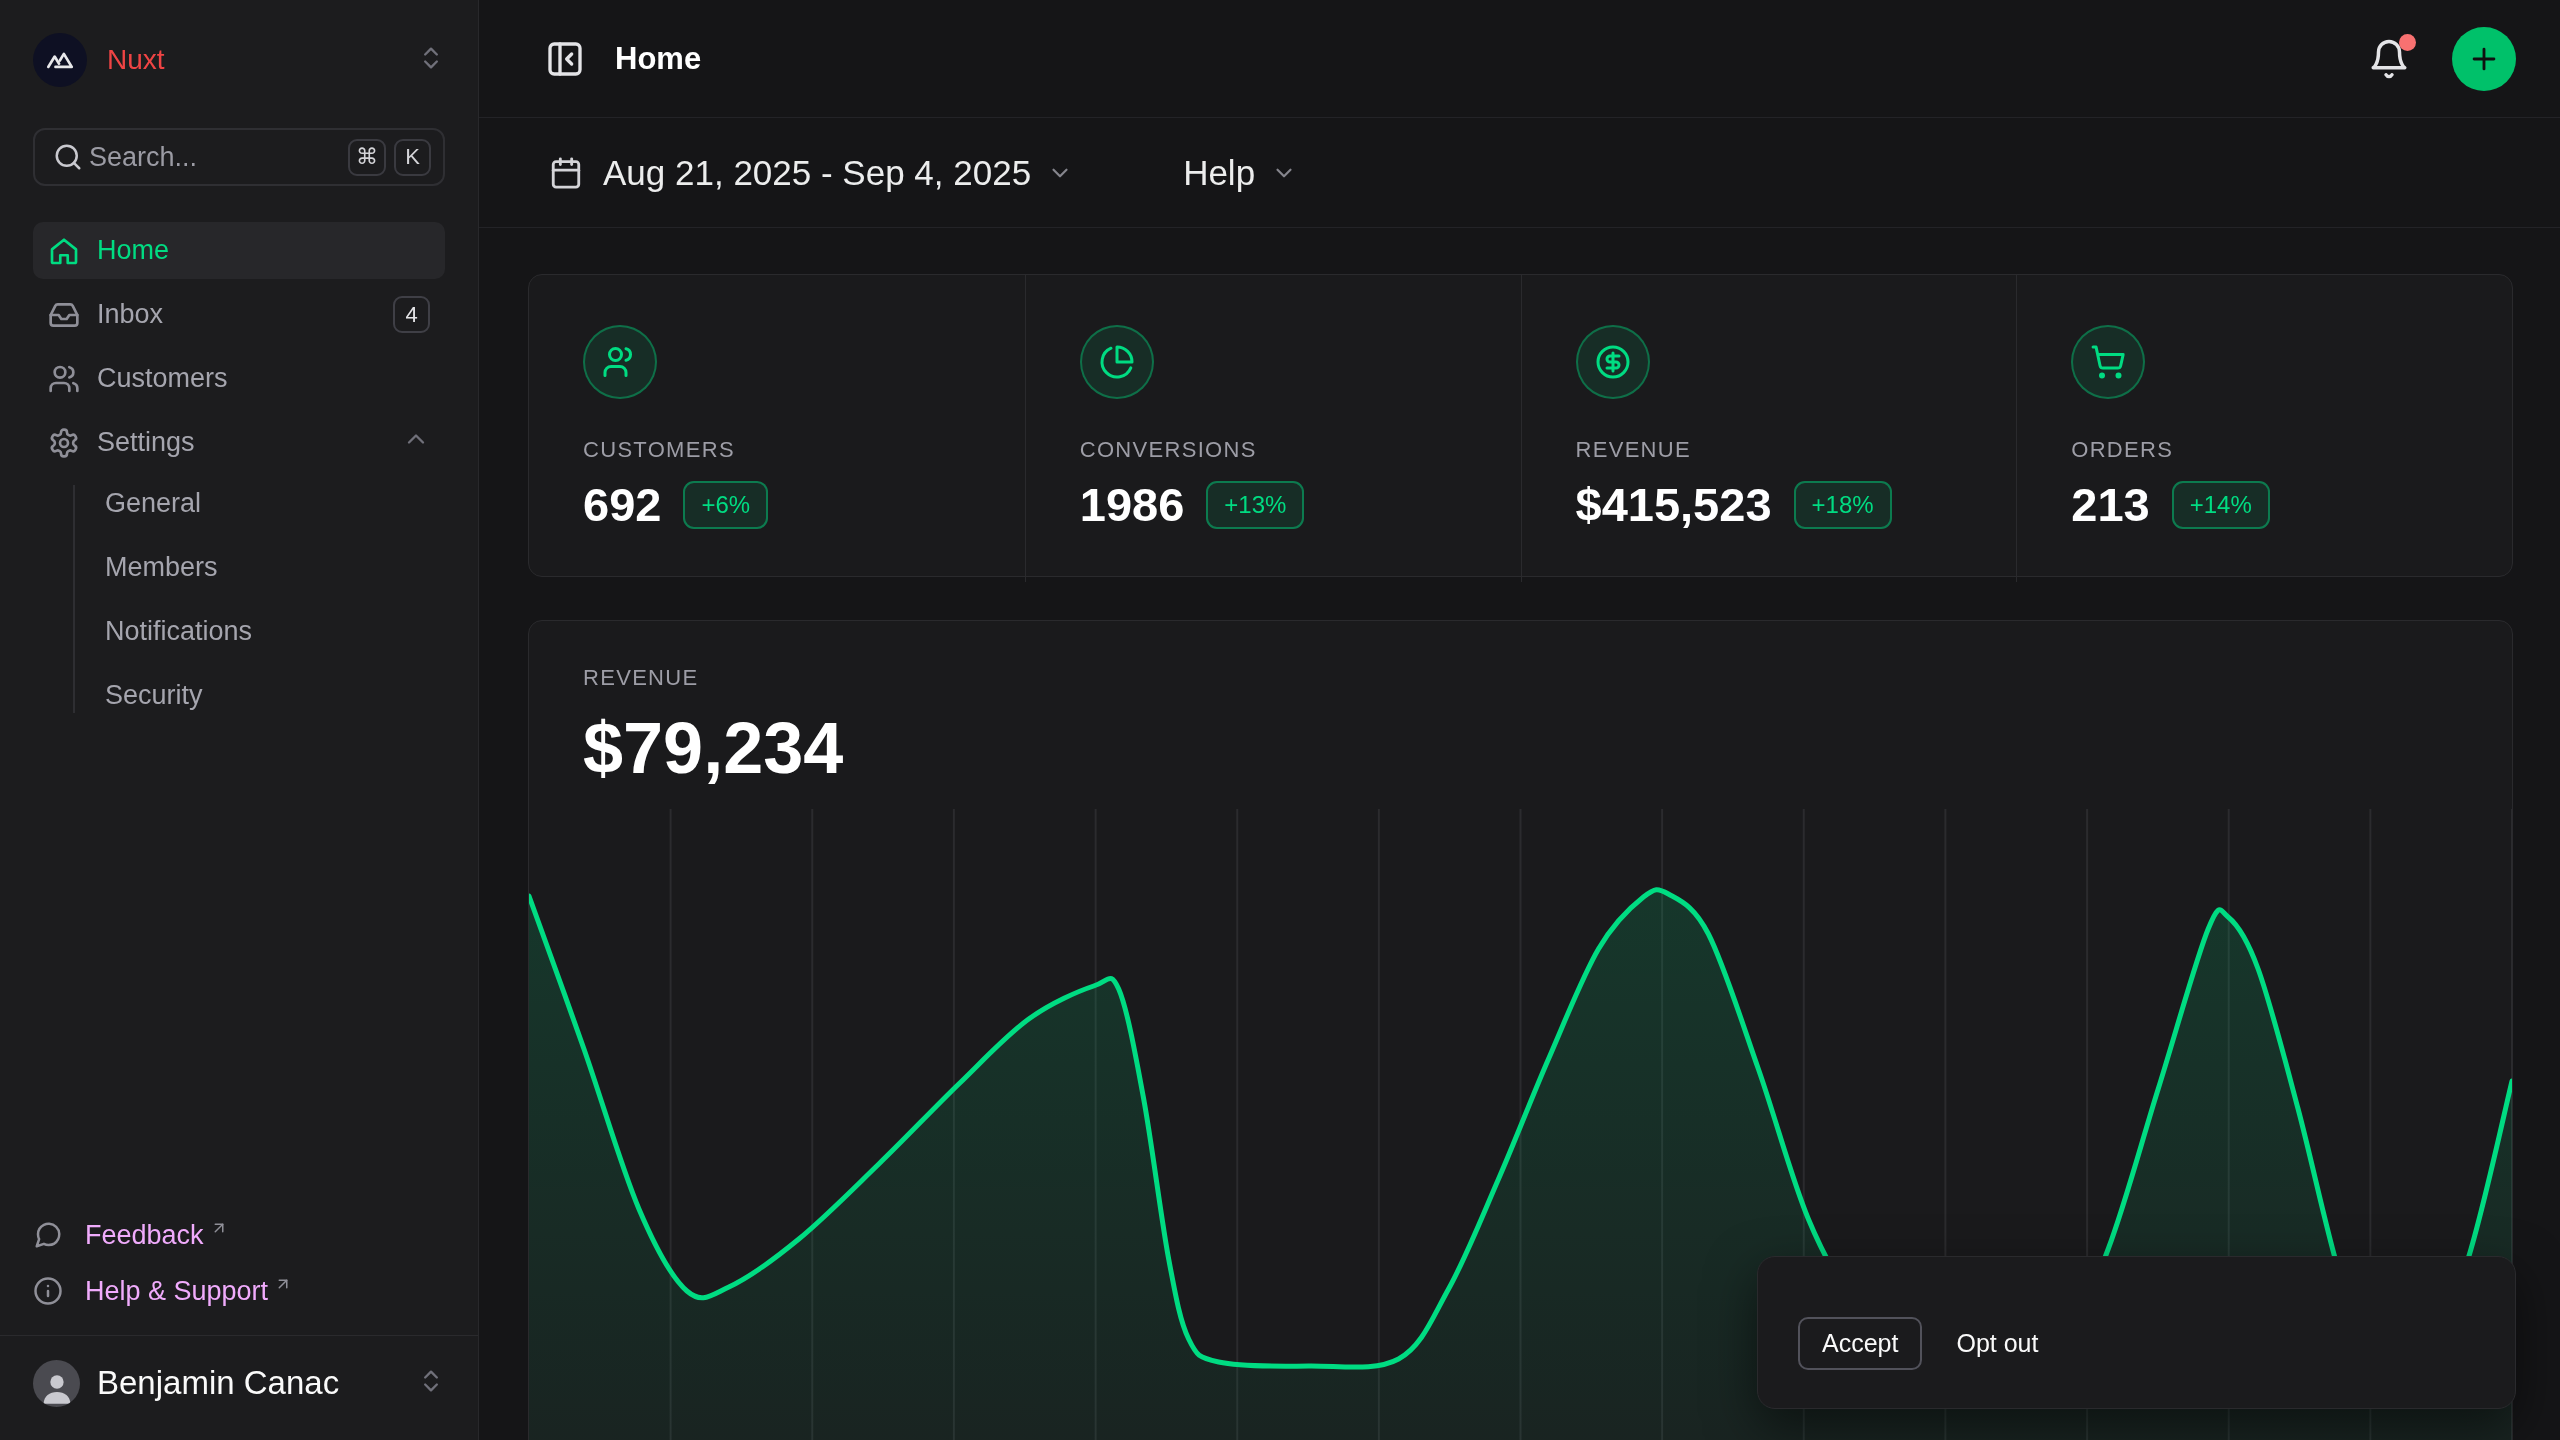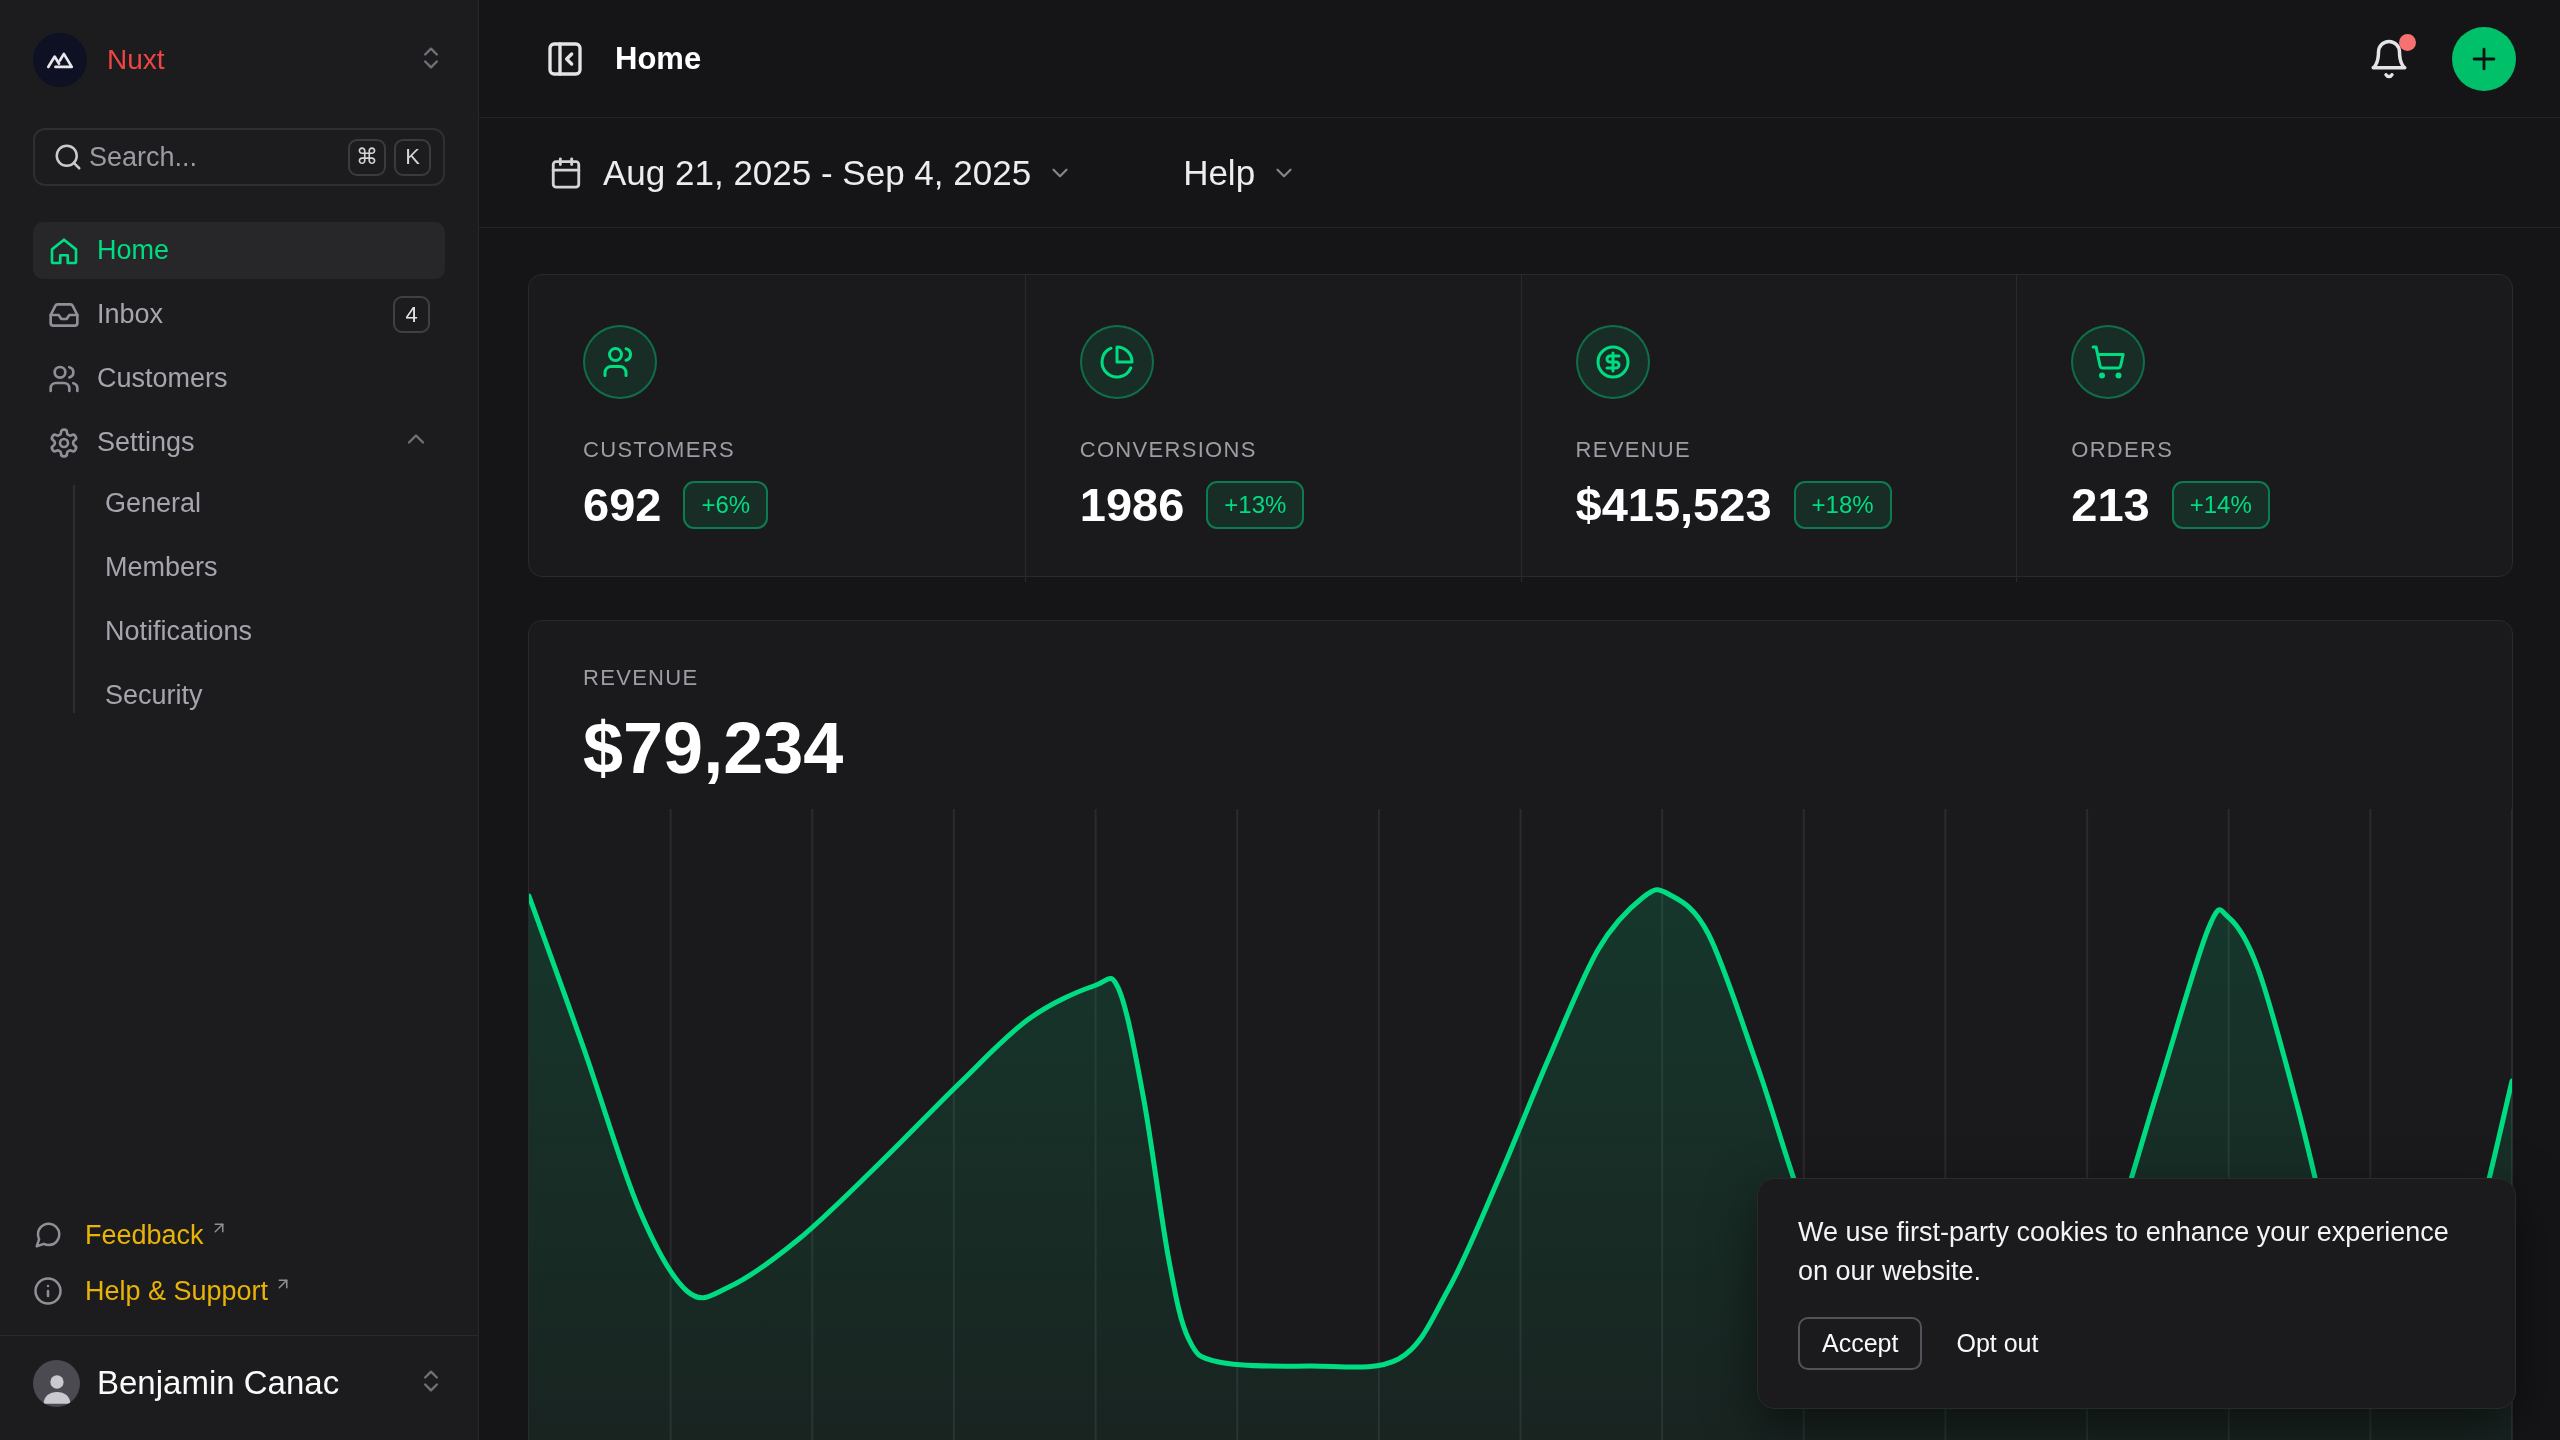--- a/index.html
+++ b/index.html
@@ -31,21 +31,21 @@
   .nav-item.active { background:#27272a; color:#00dc82; }
   .nav-item.active .icon { color:#00dc82; }
   .badge-chip { min-width:37px; height:37px; border:2px solid #3f3f46; border-radius:9px;
     color:#e4e4e7; font-size:22px; display:flex; align-items:center; justify-content:center; }
 
   .subnav { position:relative; padding-left:72px; display:flex; flex-direction:column; flex:none; }
   .subnav::before { content:""; position:absolute; left:40px; top:14px; bottom:14px; width:2px; background:#2e2e32; }
   .subnav-item { height:64px; display:flex; align-items:center; font-size:27px; color:#a5a5ae; cursor:pointer; }
 
   .side-footer { flex:none; padding-bottom:10px; }
-  .foot-item { display:flex; align-items:center; height:56px; color:#eab308; font-size:27px; cursor:pointer; }
+  .foot-item { display:flex; align-items:center; height:56px; color:#f0abfc; font-size:27px; cursor:pointer; }
   .foot-item .icon { width:34px; display:flex; color:#8f8f98; }
   .foot-item .label { margin-left:18px; }
   .ext-arrow { color:#8f8f98; margin:-14px 0 0 6px; }
   .side-divider { height:1px; background:#2a2a2d; margin:16px -33px 0 -33px; }
   .user-row { display:flex; align-items:center; height:94px; cursor:pointer; }
   .avatar { width:47px; height:47px; border-radius:50%; background:#4a4a50; overflow:hidden;
     display:flex; align-items:flex-end; justify-content:center; flex:none; }
   .user-name { font-size:33px; color:#fafafa; font-weight:500; margin-left:17px; }
 
   
@@ -401,21 +401,20 @@
                 <line x1="1984.0" y1="0" x2="1984.0" y2="632" stroke="#2b2b2e" stroke-width="2"></line>
               </g>
             <path id="area-path" stroke="none" d="M 0,87 C 9.2,112.5 36.7,187.8 55,240 C 73.3,292.2 92.8,359.7 110,400 C 127.2,440.3 143.0,469.0 158,482 C 173.0,495.0 181.3,486.7 200,478 C 218.7,469.3 245.0,450.5 270,430 C 295.0,409.5 323.3,380.8 350,355 C 376.7,329.2 405.0,299.2 430,275 C 455.0,250.8 477.5,226.3 500,210 C 522.5,193.7 550.0,182.0 565,177 C 580.0,172.0 581.7,161.2 590,180 C 598.3,198.8 606.7,245.0 615,290 C 623.3,335.0 632.5,410.0 640,450 C 647.5,490.0 651.7,512.8 660,530 C 668.3,547.2 670.0,548.5 690,553 C 710.0,557.5 750.0,557.5 780,557 C 810.0,556.5 846.7,562.8 870,550 C 893.3,537.2 903.3,510.0 920,480 C 936.7,450.0 953.3,408.3 970,370 C 986.7,331.7 1003.3,288.3 1020,250 C 1036.7,211.7 1054.2,167.0 1070,140 C 1085.8,113.0 1103.3,97.2 1115,88 C 1126.7,78.8 1129.2,78.8 1140,85 C 1150.8,91.2 1165.0,95.8 1180,125 C 1195.0,154.2 1213.3,212.5 1230,260 C 1246.7,307.5 1263.3,370.0 1280,410 C 1296.7,450.0 1311.7,475.8 1330,500 C 1348.3,524.2 1368.3,543.3 1390,555 C 1411.7,566.7 1436.7,571.7 1460,570 C 1483.3,568.3 1510.0,566.7 1530,545 C 1550.0,523.3 1563.3,484.2 1580,440 C 1596.7,395.8 1613.3,333.3 1630,280 C 1646.7,226.7 1668.3,148.7 1680,120 C 1691.7,91.3 1691.7,101.3 1700,108 C 1708.3,114.7 1718.3,128.0 1730,160 C 1741.7,192.0 1756.7,250.0 1770,300 C 1783.3,350.0 1797.5,417.5 1810,460 C 1822.5,502.5 1831.7,535.8 1845,555 C 1858.3,574.2 1874.2,592.5 1890,575 C 1905.8,557.5 1924.3,500.5 1940,450 C 1955.7,399.5 1976.7,301.7 1984,272 L 1984,632 L 0,632 Z" fill="url(#fillGrad)"></path>
             <path id="line-path" fill="none" stroke-width="5" stroke-linecap="round" stroke-linejoin="round" d="M 0,87 C 9.2,112.5 36.7,187.8 55,240 C 73.3,292.2 92.8,359.7 110,400 C 127.2,440.3 143.0,469.0 158,482 C 173.0,495.0 181.3,486.7 200,478 C 218.7,469.3 245.0,450.5 270,430 C 295.0,409.5 323.3,380.8 350,355 C 376.7,329.2 405.0,299.2 430,275 C 455.0,250.8 477.5,226.3 500,210 C 522.5,193.7 550.0,182.0 565,177 C 580.0,172.0 581.7,161.2 590,180 C 598.3,198.8 606.7,245.0 615,290 C 623.3,335.0 632.5,410.0 640,450 C 647.5,490.0 651.7,512.8 660,530 C 668.3,547.2 670.0,548.5 690,553 C 710.0,557.5 750.0,557.5 780,557 C 810.0,556.5 846.7,562.8 870,550 C 893.3,537.2 903.3,510.0 920,480 C 936.7,450.0 953.3,408.3 970,370 C 986.7,331.7 1003.3,288.3 1020,250 C 1036.7,211.7 1054.2,167.0 1070,140 C 1085.8,113.0 1103.3,97.2 1115,88 C 1126.7,78.8 1129.2,78.8 1140,85 C 1150.8,91.2 1165.0,95.8 1180,125 C 1195.0,154.2 1213.3,212.5 1230,260 C 1246.7,307.5 1263.3,370.0 1280,410 C 1296.7,450.0 1311.7,475.8 1330,500 C 1348.3,524.2 1368.3,543.3 1390,555 C 1411.7,566.7 1436.7,571.7 1460,570 C 1483.3,568.3 1510.0,566.7 1530,545 C 1550.0,523.3 1563.3,484.2 1580,440 C 1596.7,395.8 1613.3,333.3 1630,280 C 1646.7,226.7 1668.3,148.7 1680,120 C 1691.7,91.3 1691.7,101.3 1700,108 C 1708.3,114.7 1718.3,128.0 1730,160 C 1741.7,192.0 1756.7,250.0 1770,300 C 1783.3,350.0 1797.5,417.5 1810,460 C 1822.5,502.5 1831.7,535.8 1845,555 C 1858.3,574.2 1874.2,592.5 1890,575 C 1905.8,557.5 1924.3,500.5 1940,450 C 1955.7,399.5 1976.7,301.7 1984,272" stroke="#00dc82"></path>
           </svg>
         </div>
       </section>
     </div>
 
     <div class="cookie-banner">
-      <div class="cookie-text">We use first-party cookies to enhance your experience on our website.</div>
       <div class="cookie-actions">
         <button class="accept-btn">Accept</button>
         <button class="optout-btn">Opt out</button>
       </div>
     </div>
 
   </div>
 </div>
 
 </body></html>

